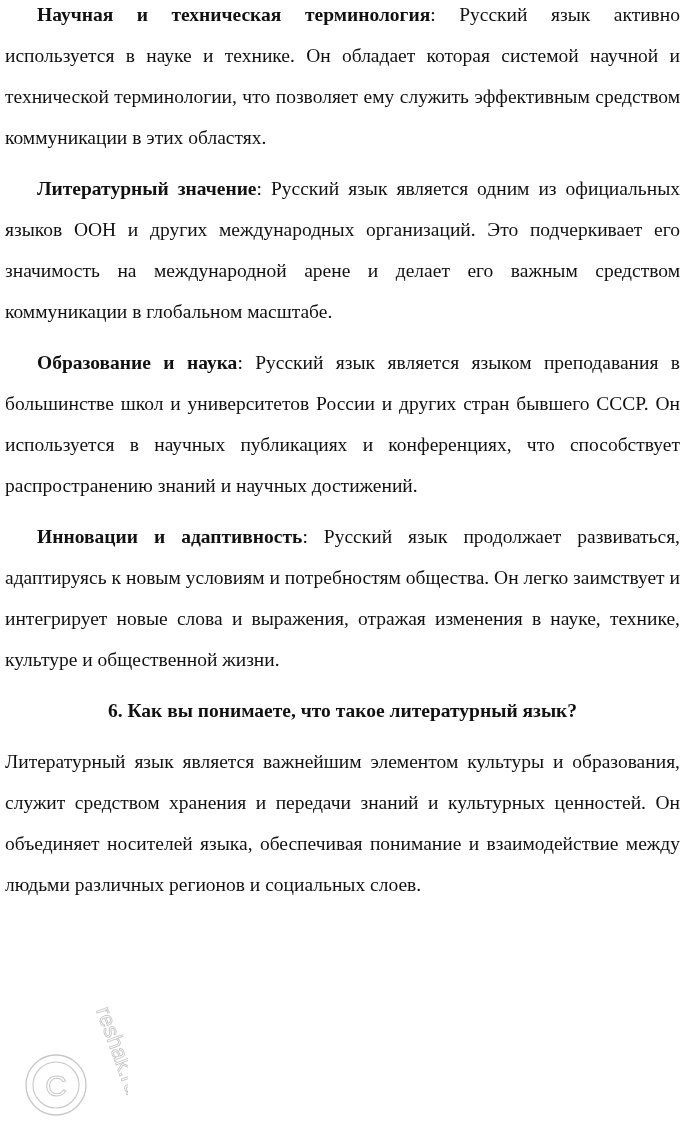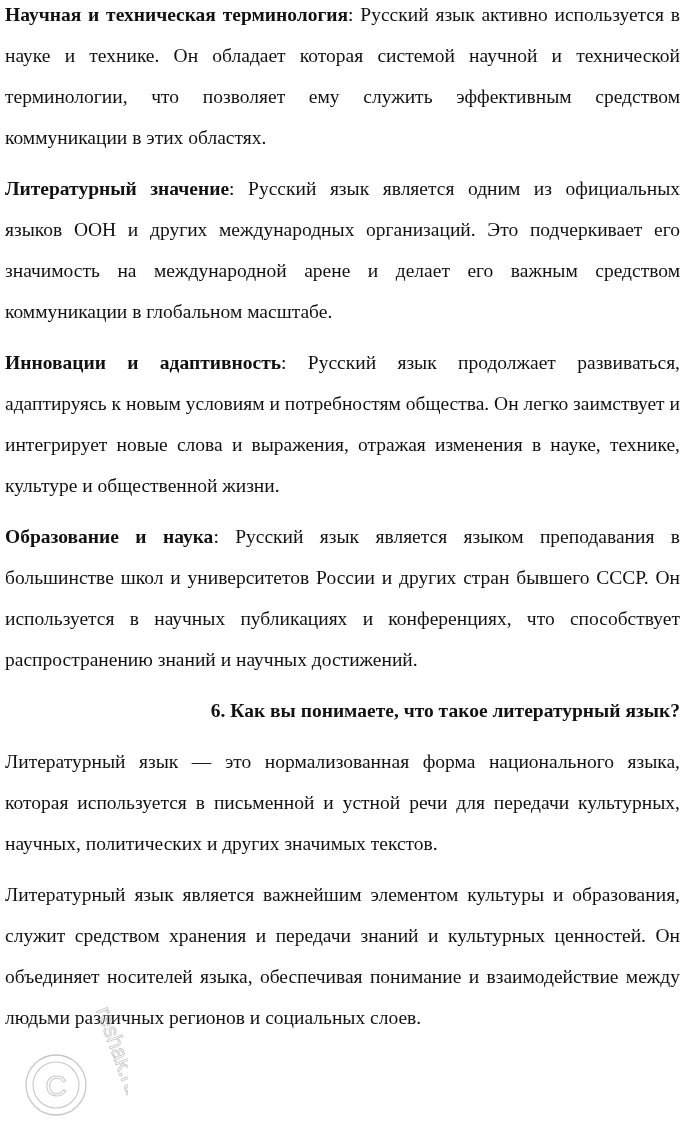--- a/index.html
+++ b/index.html
@@ -24,52 +24,52 @@
       color: #111111;
     }
     .para {
       margin: 0 0 10px 0;
       text-align: justify;
       text-align-last: left;
       hyphens: none;
     }
     .term {
       font-weight: bold;
+      margin-left: 32px;
     }
     .question {
       font-weight: bold;
       margin: 0 0 10px 0;
-      text-align: right;
+      text-align: center;
     }
     .watermark {
       position: absolute;
       left: 18px;
       top: 1000px;
       width: 110px;
       height: 130px;
       pointer-events: none;
       opacity: 0.55;
     }
   </style>
 </head>
 <body>
 
 <div class="doc">
   <p class="para"><span class="term">Научная и техническая терминология</span><span>: Русский язык активно используется в науке и технике. Он обладает которая системой научной и технической терминологии, что позволяет ему служить эффективным средством коммуникации в этих областях.</span></p>
 
   <p class="para"><span class="term">Литературный значение</span><span>: Русский язык является одним из официальных языков ООН и других международных организаций. Это подчеркивает его значимость на международной арене и делает его важным средством коммуникации в глобальном масштабе.</span></p>
 
+  <p class="para"><span class="term">Образование и наука</span><span>: Русский язык является языком преподавания в большинстве школ и университетов России и других стран бывшего СССР. Он используется в научных публикациях и конференциях, что способствует распространению знаний и научных достижений.</span></p>
+
   <p class="para"><span class="term">Инновации и адаптивность</span><span>: Русский язык продолжает развиваться, адаптируясь к новым условиям и потребностям общества. Он легко заимствует и интегрирует новые слова и выражения, отражая изменения в науке, технике, культуре и общественной жизни.</span></p>
-
-  <p class="para"><span class="term">Образование и наука</span><span>: Русский язык является языком преподавания в большинстве школ и университетов России и других стран бывшего СССР. Он используется в научных публикациях и конференциях, что способствует распространению знаний и научных достижений.</span></p>
 
 
   <p class="question">6. Как вы понимаете, что такое литературный язык?</p>
 
-  <p class="para">Литературный язык — это нормализованная форма национального языка, которая используется в письменной и устной речи для передачи культурных, научных, политических и других значимых текстов.</p>
 
   <p class="para">Литературный язык является важнейшим элементом культуры и образования, служит средством хранения и передачи знаний и культурных ценностей. Он объединяет носителей языка, обеспечивая понимание и взаимодействие между людьми различных регионов и социальных слоев.</p>
 </div>
 
 <div class="watermark">
   <svg width="110" height="130" viewBox="0 0 110 130">
     <circle cx="38" cy="85" r="30" fill="none" stroke="#9a9a9a" stroke-width="1.3"></circle>
     <circle cx="38" cy="85" r="23" fill="none" stroke="#9a9a9a" stroke-width="1.1"></circle>
     <text x="38" y="96" text-anchor="middle" font-family="Liberation Sans, sans-serif" font-size="30" fill="none" stroke="#9a9a9a" stroke-width="1">C</text>
     <text x="0" y="0" transform="translate(78,10) rotate(70)" font-family="Liberation Sans, sans-serif" font-size="22" fill="none" stroke="#9a9a9a" stroke-width="0.9">reshak.ru</text>

